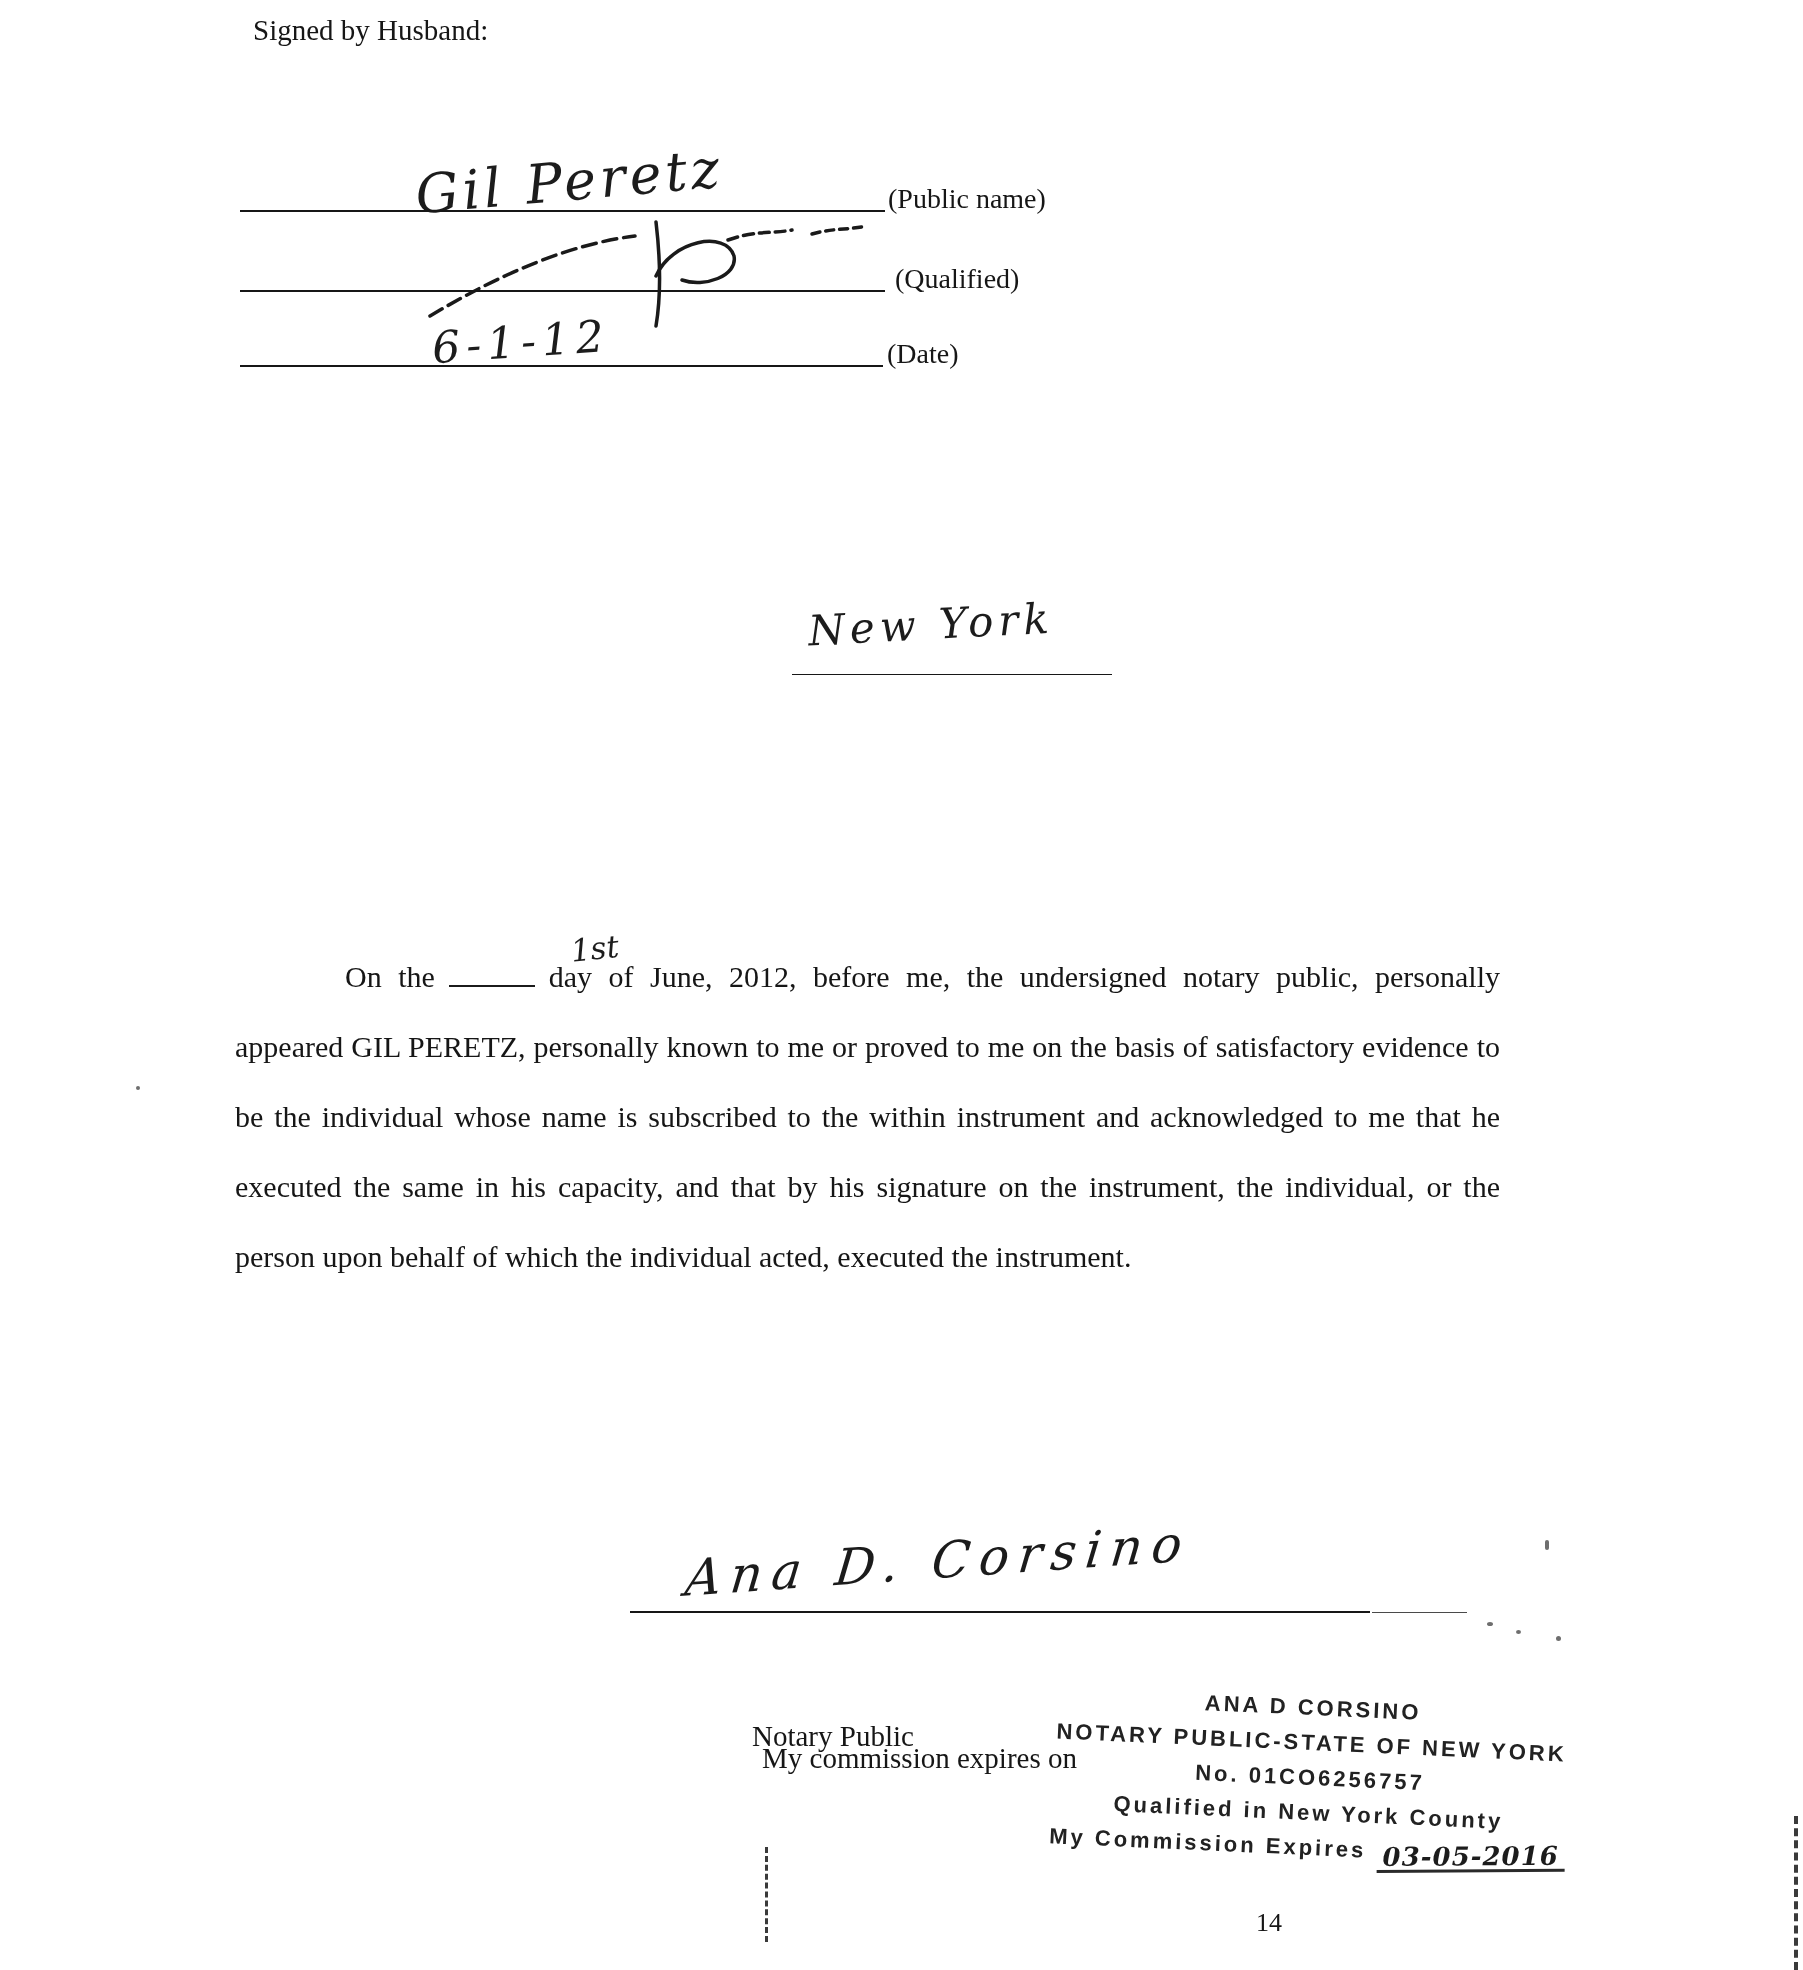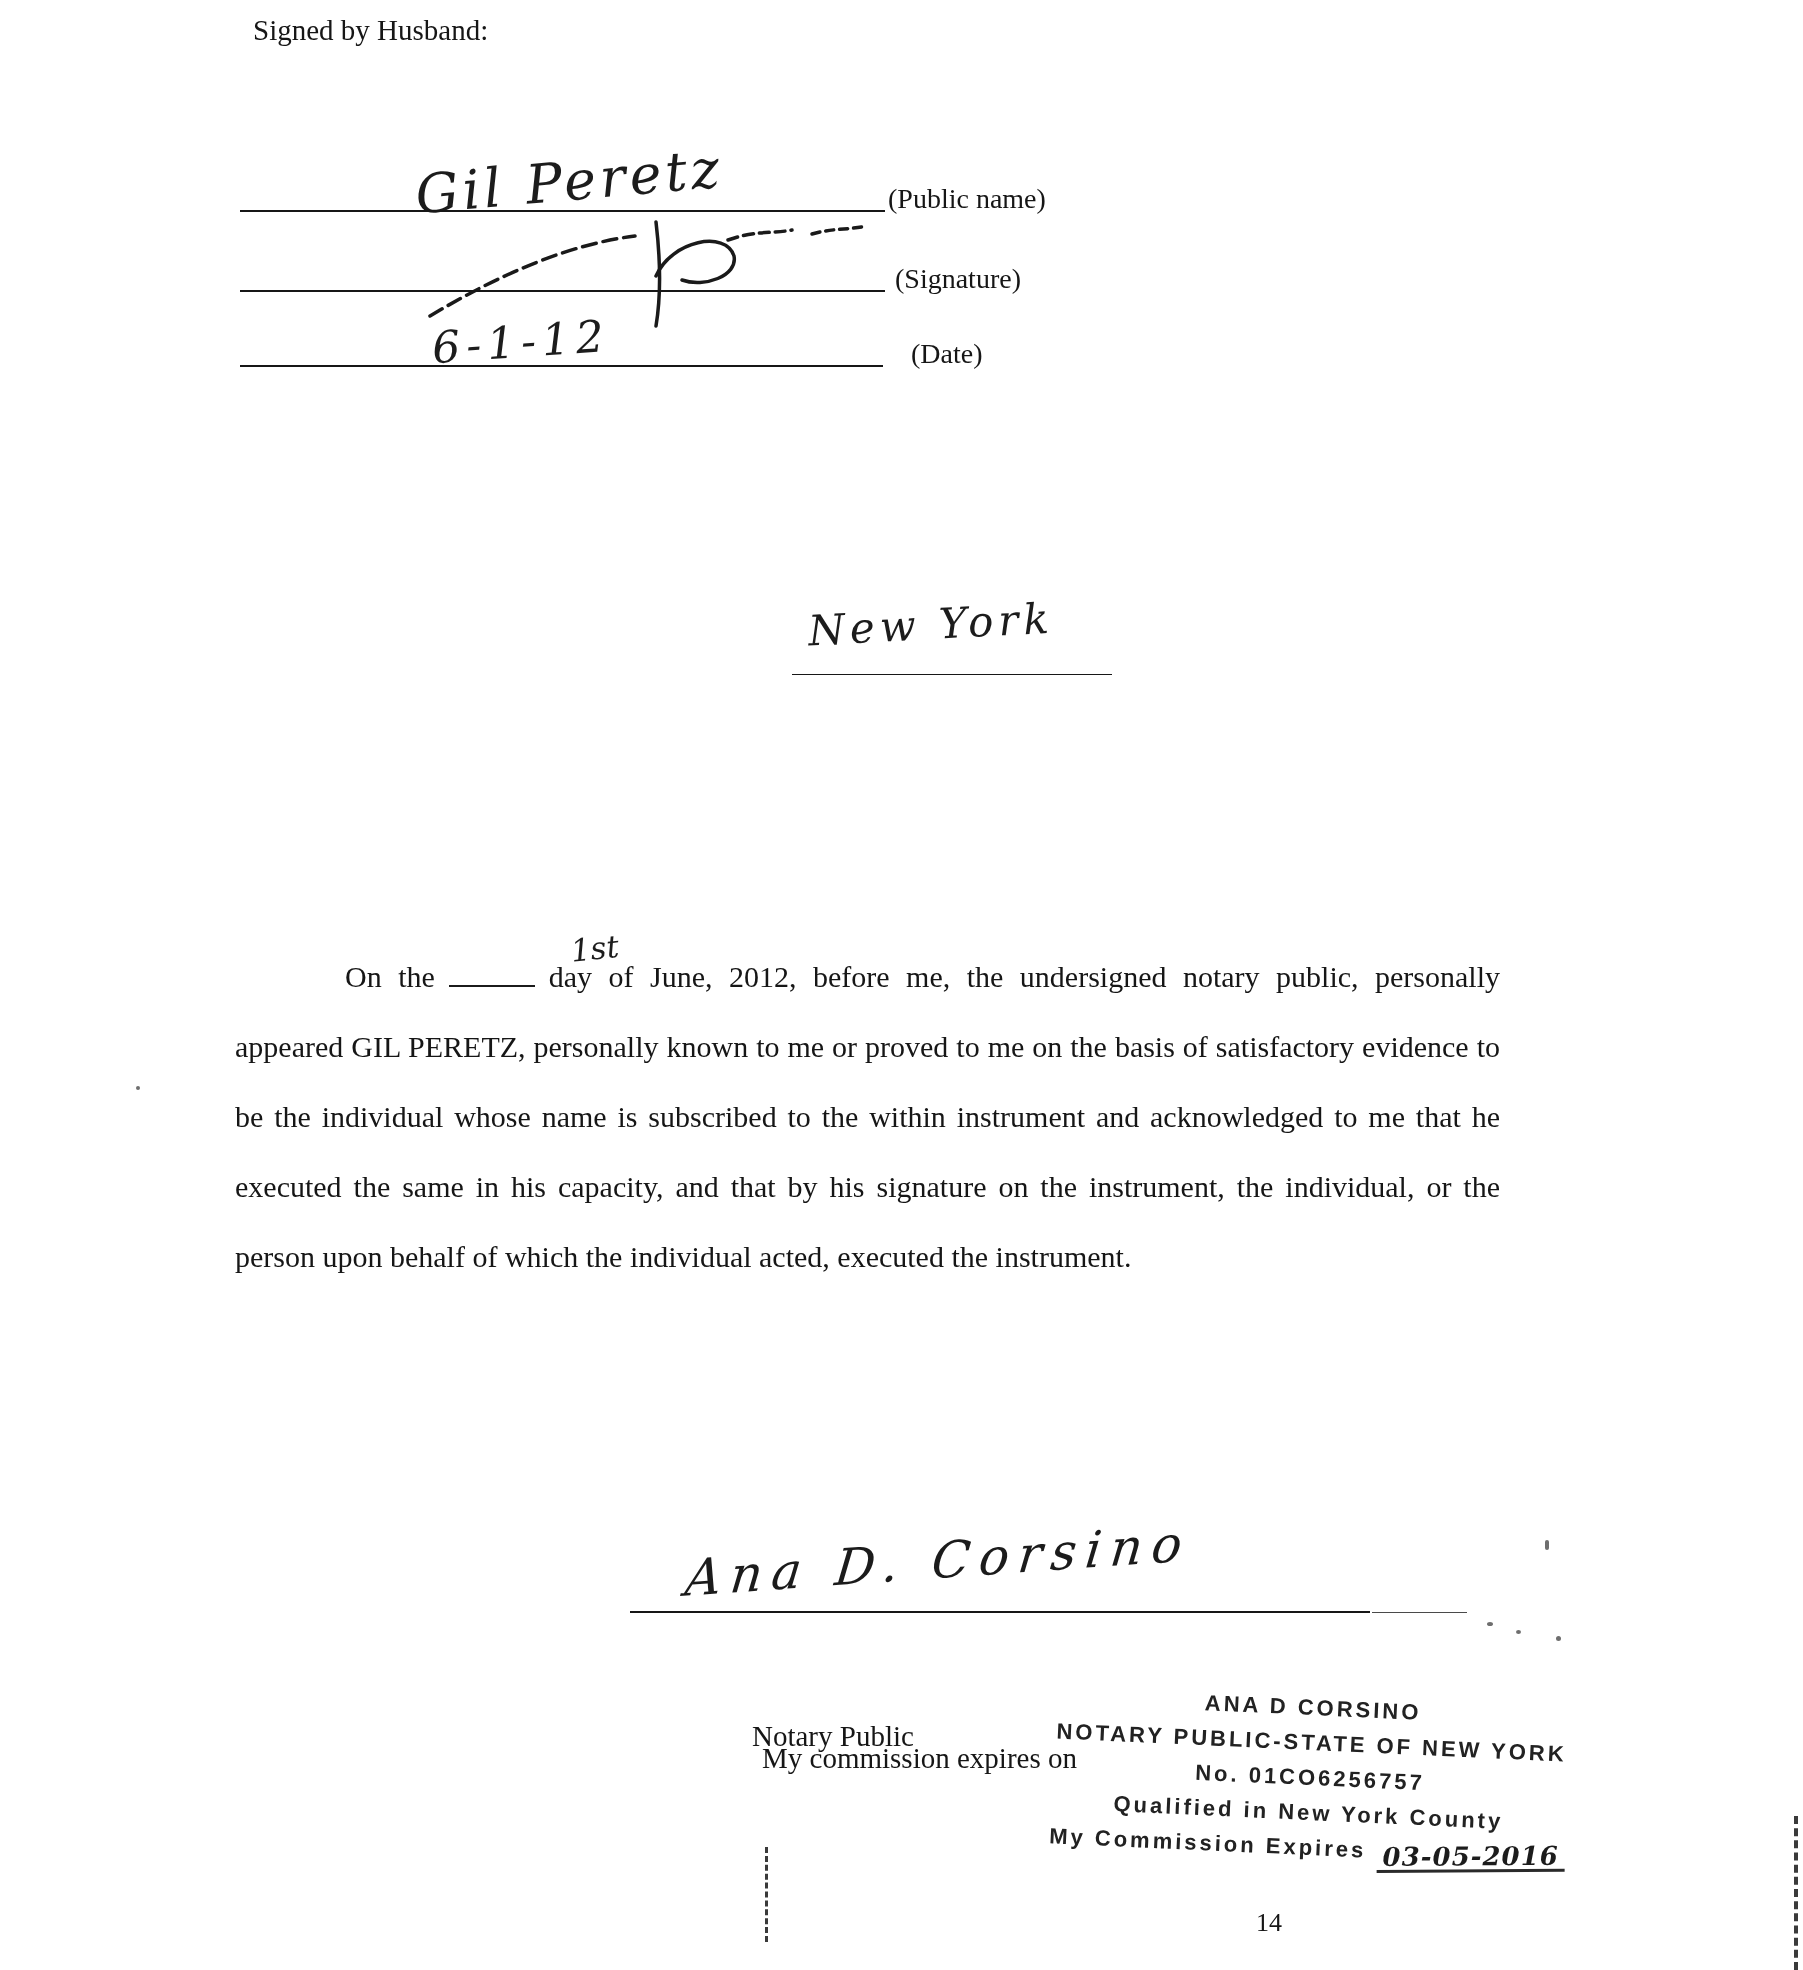--- a/index.html
+++ b/index.html
@@ -82,25 +82,25 @@
   <svg class="abs" style="left:420px;top:218px;" width="480" height="110" viewBox="0 0 480 110">
     <g fill="none" stroke="#1a1a1a" stroke-width="3.5" stroke-linecap="round">
       <path d="M10,98 C80,56 150,26 215,18" stroke-dasharray="14 7"></path>
       <path d="M236,4 C240,38 242,72 236,108"></path>
       <path d="M236,58 C252,22 306,12 314,38 C318,58 284,70 262,62"></path>
       <path d="M308,22 C336,12 352,16 372,12" stroke-dasharray="10 6"></path>
       <path d="M392,16 C412,10 430,12 446,8" stroke-dasharray="8 6"></path>
     </g>
   </svg>
   <div class="rule" style="left:240px;top:290px;width:645px;"></div>
-  <div class="abs serif fld-label" style="left:895px;top:263px;">(Signature)</div>
+  <div class="abs serif fld-label" style="left:895px;top:263px;">(Qualified)</div>
 
   <div class="abs hand" style="left:432px;top:316px;font-size:44px;transform:rotate(-4deg);letter-spacing:6px;">6-1-12</div>
   <div class="rule" style="left:240px;top:365px;width:643px;"></div>
-  <div class="abs serif fld-label" style="left:911px;top:338px;text-align:center;">(Date)</div>
+  <div class="abs serif fld-label" style="left:887px;top:338px;text-align:center;">(Date)</div>
 
   <div class="abs hand" style="left:808px;top:600px;font-size:42px;transform:rotate(-3deg);letter-spacing:5px;">New York</div>
   <div class="rule thin" style="left:792px;top:674px;width:320px;"></div>
 
   <p class="abs ack" style="margin:0;"><span>On the</span><span class="day-blank"><span class="hand">1st</span></span><span>day of June, 2012, before me, the undersigned notary public, personally appeared GIL PERETZ, personally known to me or proved to me on the basis of satisfactory evidence to be the individual whose name is subscribed to the within instrument and acknowledged to me that he executed the same in his capacity, and that by his signature on the instrument, the individual, or the person upon behalf of which the individual acted, executed the instrument.</span></p>
 
   <div class="abs script" style="left:685px;top:1532px;">Ana D. Corsino</div>
   <div class="rule" style="left:630px;top:1611px;width:740px;"></div>
   <div class="rule thin" style="left:1372px;top:1612px;width:95px;border-bottom-color:#4a4a4a;"></div>
   <div class="speck" style="left:1545px;top:1540px;width:4px;height:10px;border-radius:2px;"></div>

